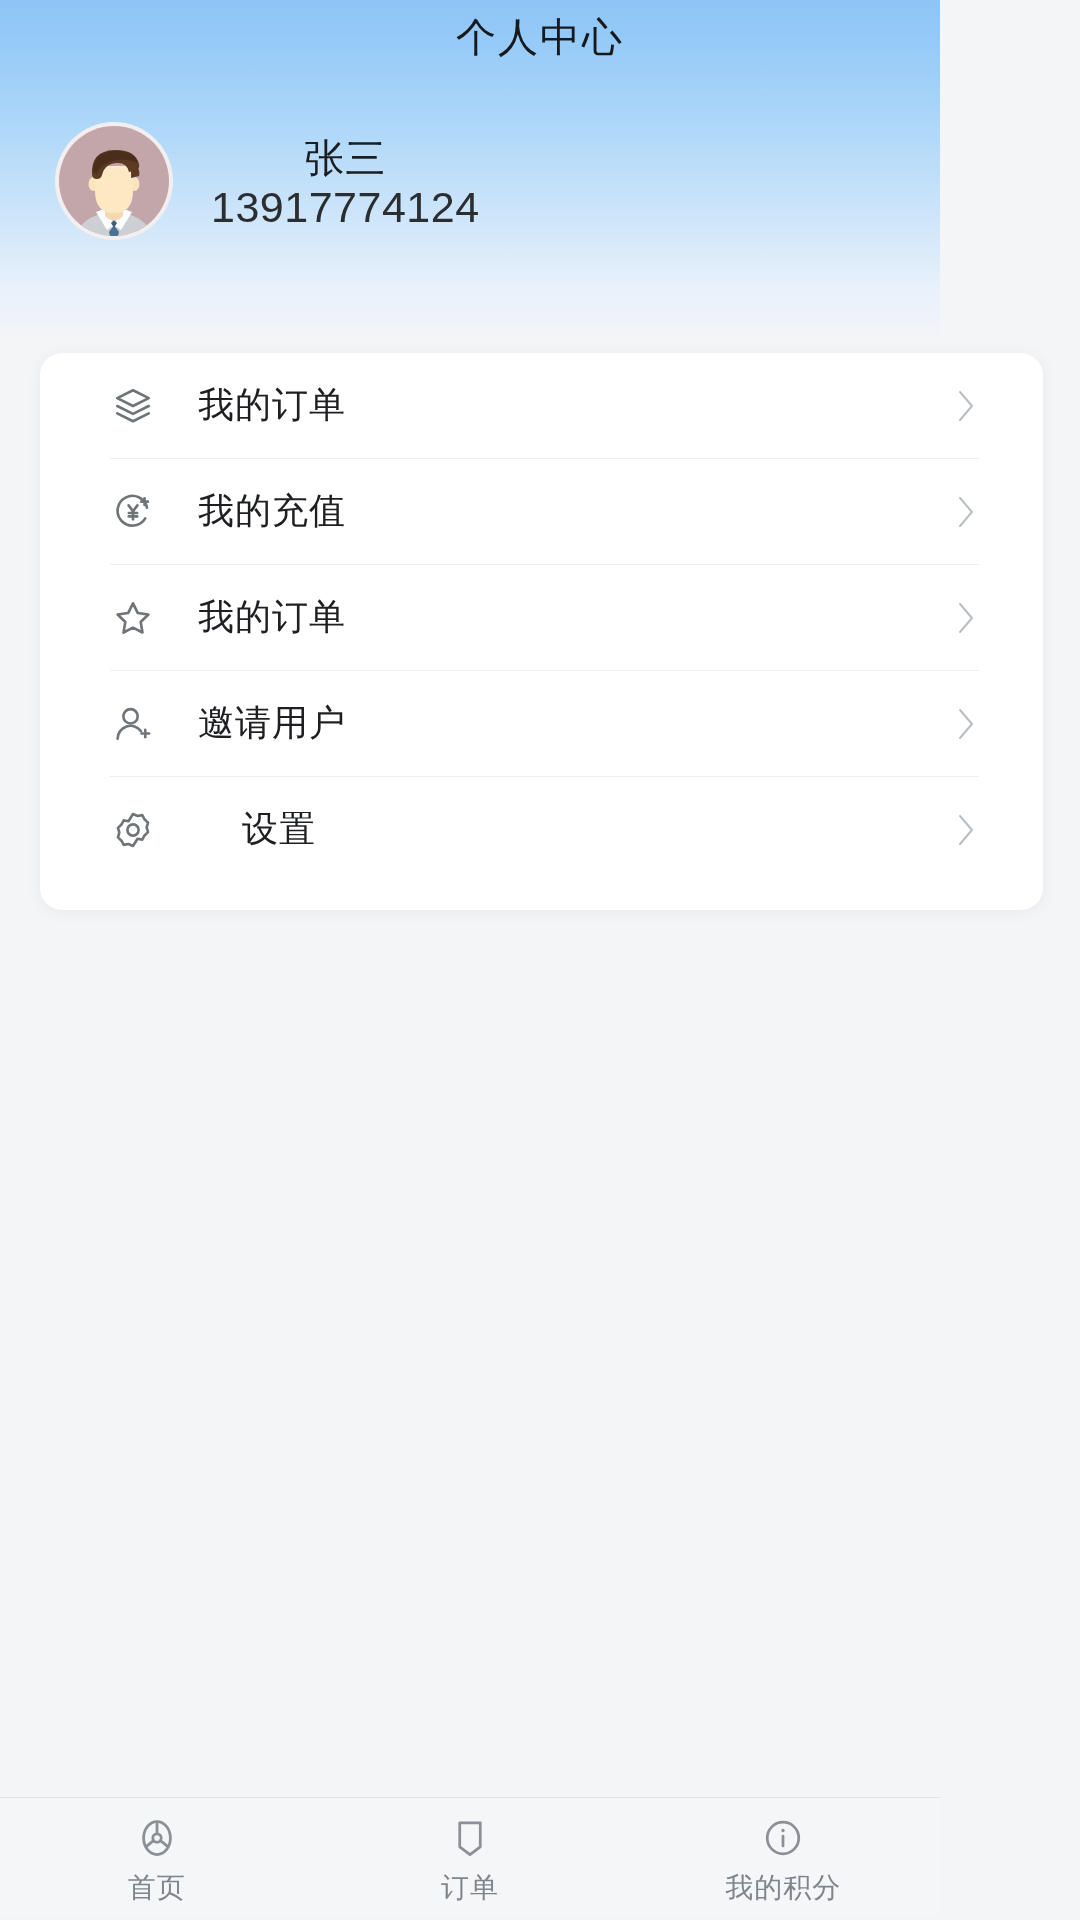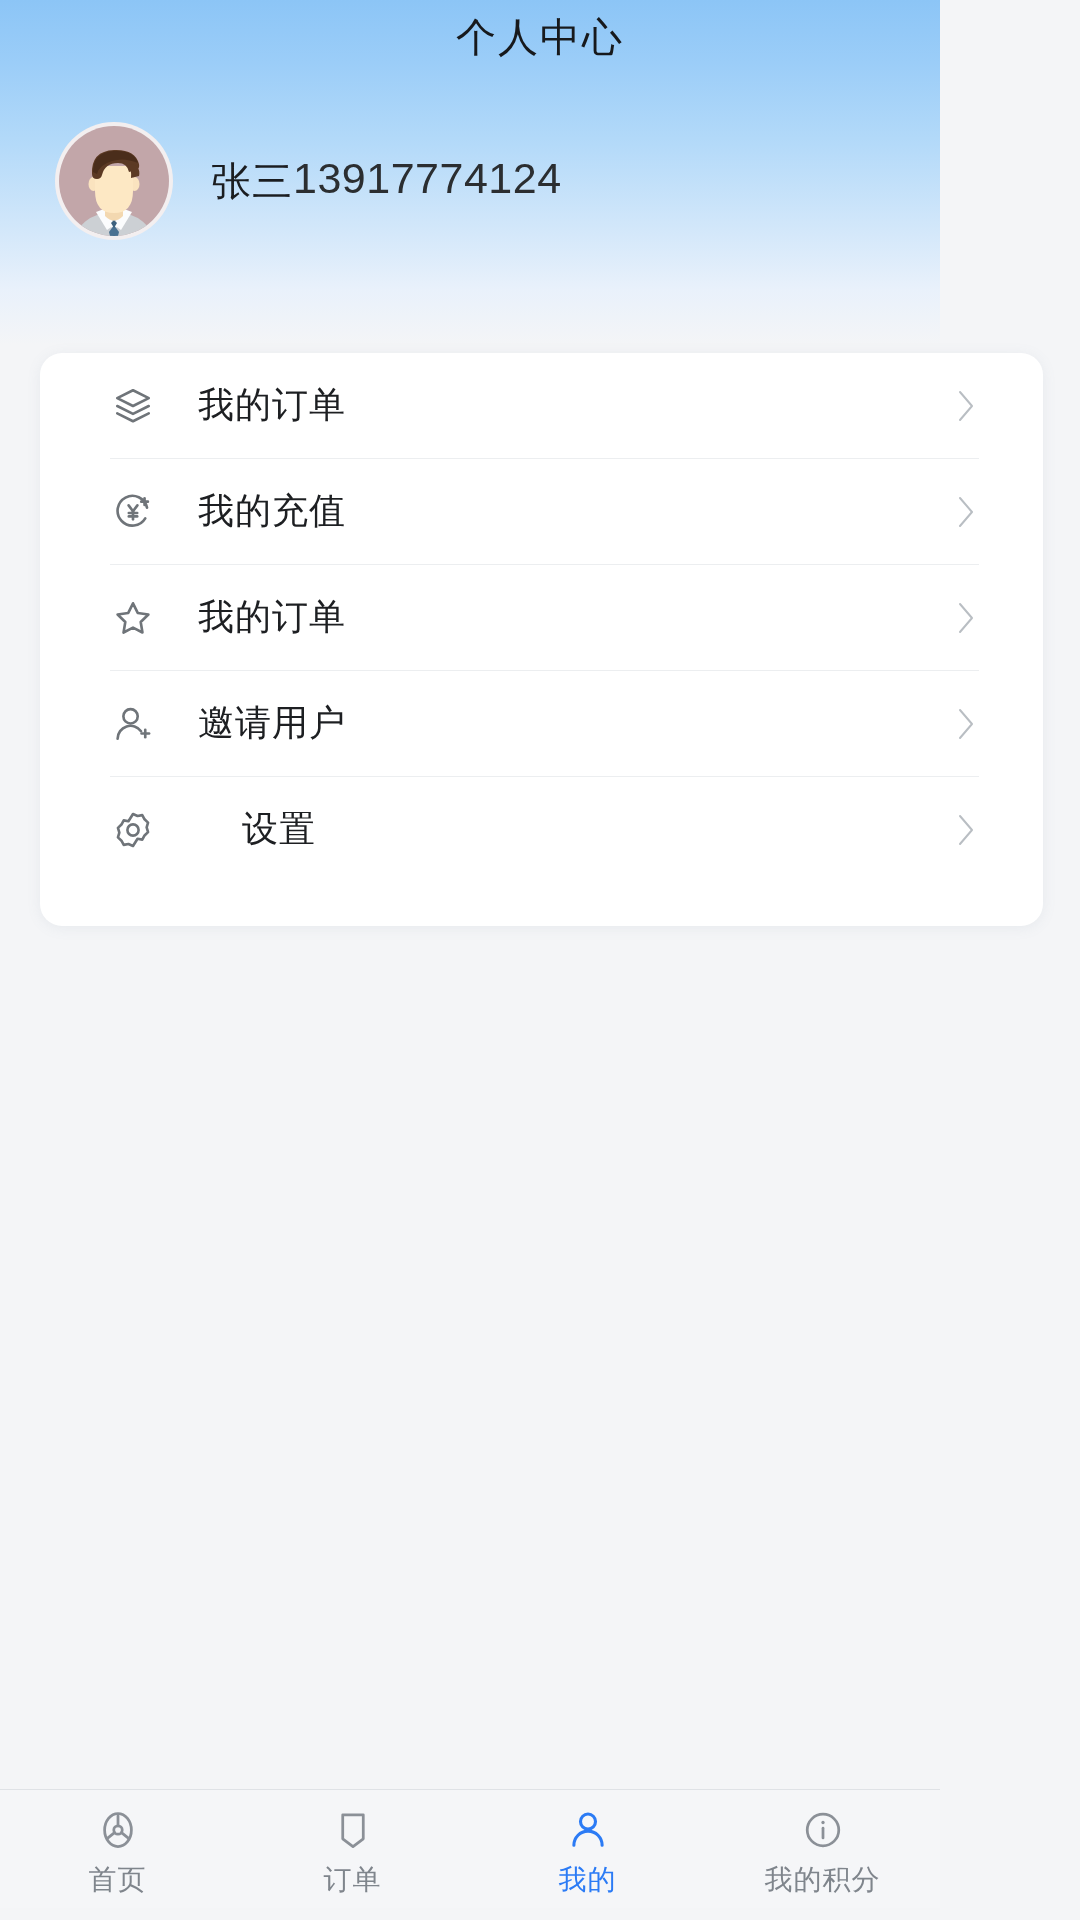--- a/index.html
+++ b/index.html
@@ -66,22 +66,23 @@
     width: 110px; height: 110px;
     border-radius: 50%;
     background: #c2a6a9;
     overflow: hidden;
   }
   #avatar svg { position: absolute; left: 0; top: 0; }
 
   #profile-text {
     margin-left: 38px;
     display: flex;
-    flex-direction: row;
-    justify-content: center;
+    flex-direction: column;
+    justify-content: center;
+    align-items: center;
   }
   #user-name {
     font-size: 40px;
     color: #1b1d20;
     line-height: 52px;
     letter-spacing: 1px;
   }
   #user-phone {
     font-size: 43px;
     color: #2b2e31;
@@ -91,21 +92,21 @@
 
   
   #menu-card {
     position: absolute;
     left: 40px;
     top: 353px;
     width: 1003px;
     background: #ffffff;
     border-radius: 22px;
     box-shadow: 0 2px 14px rgba(120, 135, 160, 0.10);
-    padding-bottom: 44px;
+    padding-bottom: 28px;
     box-sizing: border-box;
   }
 
   .menu-item {
     position: relative;
     height: 105px;
     margin: 0 64px 0 70px;
     display: flex;
     align-items: center;
     border-bottom: 1px solid #eceef0;
@@ -136,21 +137,21 @@
     color: #b9bec3;
     display: flex;
     align-items: center;
     justify-content: center;
   }
 
   
   #tabbar {
     position: absolute;
     left: 0;
-    bottom: 12px;
+    bottom: 4px;
     width: 940px;
     height: 118px;
     background: #f5f6f8;
     border-top: 1px solid #dfe2e6;
     display: flex;
   }
   .tab-item {
     flex: 1 1 0;
     display: flex;
     flex-direction: column;
@@ -327,29 +328,20 @@
 
   <div class="tab-item">
     <span class="tab-icon">
       <svg width="44" height="44" viewBox="0 0 24 24" fill="none" stroke="currentColor" stroke-width="1.5" stroke-linecap="round" stroke-linejoin="round">
         <path d="M6.4 3.7 h11.2 v13.1 L12 21.1 L6.4 16.8 Z"></path>
       </svg>
     </span>
     <span class="tab-label">订单</span>
   </div>
 
-  <div class="tab-item active">
-    <span class="tab-icon">
-      <svg width="44" height="44" viewBox="0 0 24 24" fill="none" stroke="currentColor" stroke-width="1.7" stroke-linecap="round" stroke-linejoin="round">
-        <circle cx="12" cy="7.4" r="4.1"></circle>
-        <path d="M4.3 20.3 a7.7 7.7 0 0 1 15.4 0"></path>
-      </svg>
-    </span>
-    <span class="tab-label">我的</span>
-  </div>
 
   <div class="tab-item">
     <span class="tab-icon">
       <svg width="44" height="44" viewBox="0 0 24 24" fill="none" stroke="currentColor" stroke-width="1.5" stroke-linecap="round" stroke-linejoin="round">
         <circle cx="12" cy="12" r="8.6"></circle>
         <path d="M12 11 V16.3"></path>
         <circle cx="12" cy="7.9" r="0.9" fill="currentColor" stroke="none"></circle>
       </svg>
     </span>
     <span class="tab-label">我的积分</span>

